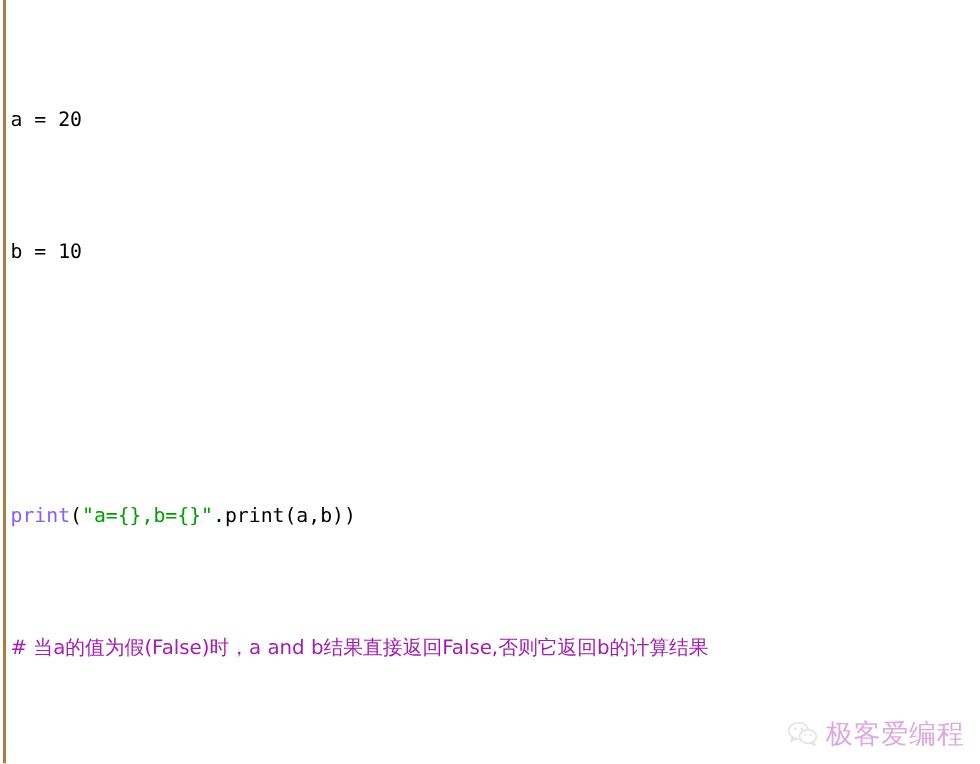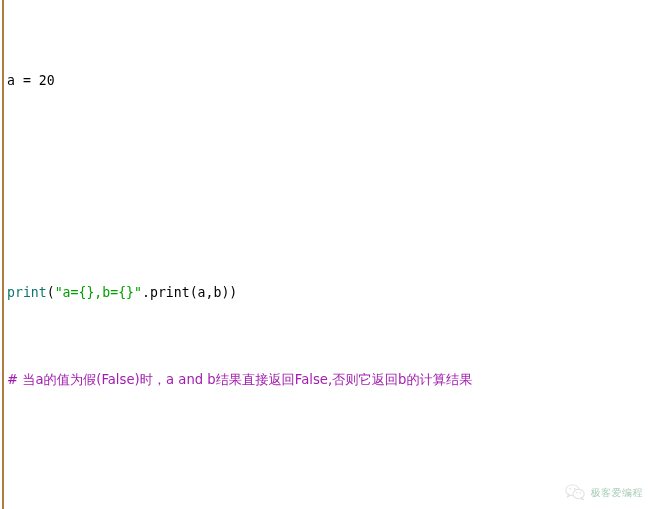--- a/index.html
+++ b/index.html
@@ -41,59 +41,60 @@
   }
   .line {
     height: 17.6px;
     white-space: pre;
   }
   .line.blank { color: transparent; }
 
   
   .tk-plain   { color: #000000; }
   .tk-comment { color: #a21caf; }
-  .tk-builtin { color: #0f766e; }
+  .tk-builtin { color: #8b5cf6; }
   .tk-string  { color: #00a000; }
   .tk-num     { color: #000000; }
 
   
   .cjk { font-family: "DejaVu Sans", "Liberation Sans", sans-serif; }
 
   
   #watermark {
     position: absolute;
     right: 10px;
     bottom: 8px;
     display: flex;
     align-items: center;
     gap: 6px;
     opacity: 0.38;
     user-select: none;
   }
   #watermark .wm-text {
     font-family: "DejaVu Sans", "Liberation Sans", sans-serif;
-    font-size: 10px;
-    color: #15803d;
+    font-size: 18px;
+    color: #a21caf;
     letter-spacing: 0.5px;
   }
   #watermark svg { display: block; }
 </style>
 </head>
 <body>
 
 <div id="editor">
 
   <div id="left-rule"></div>
 
   <div id="code">
 
     
     <div class="line"><span class="tk-plain">a</span><span class="tk-plain"> = </span><span class="tk-num">20</span></div>
 
     
+    <div class="line"><span class="tk-plain">b</span><span class="tk-plain"> = </span><span class="tk-num">10</span></div>
 
     
     <div class="line blank">&nbsp;</div>
 
     
     <div class="line"><span class="tk-builtin">print</span><span class="tk-plain">(</span><span class="tk-string">"a={},b={}"</span><span class="tk-plain">.print(a,b))</span></div>
 
     
     <div class="line cjk"><span class="tk-comment"># 当a的值为假(False)时，a and b结果直接返回False,否则它返回b的计算结果</span></div>
 

